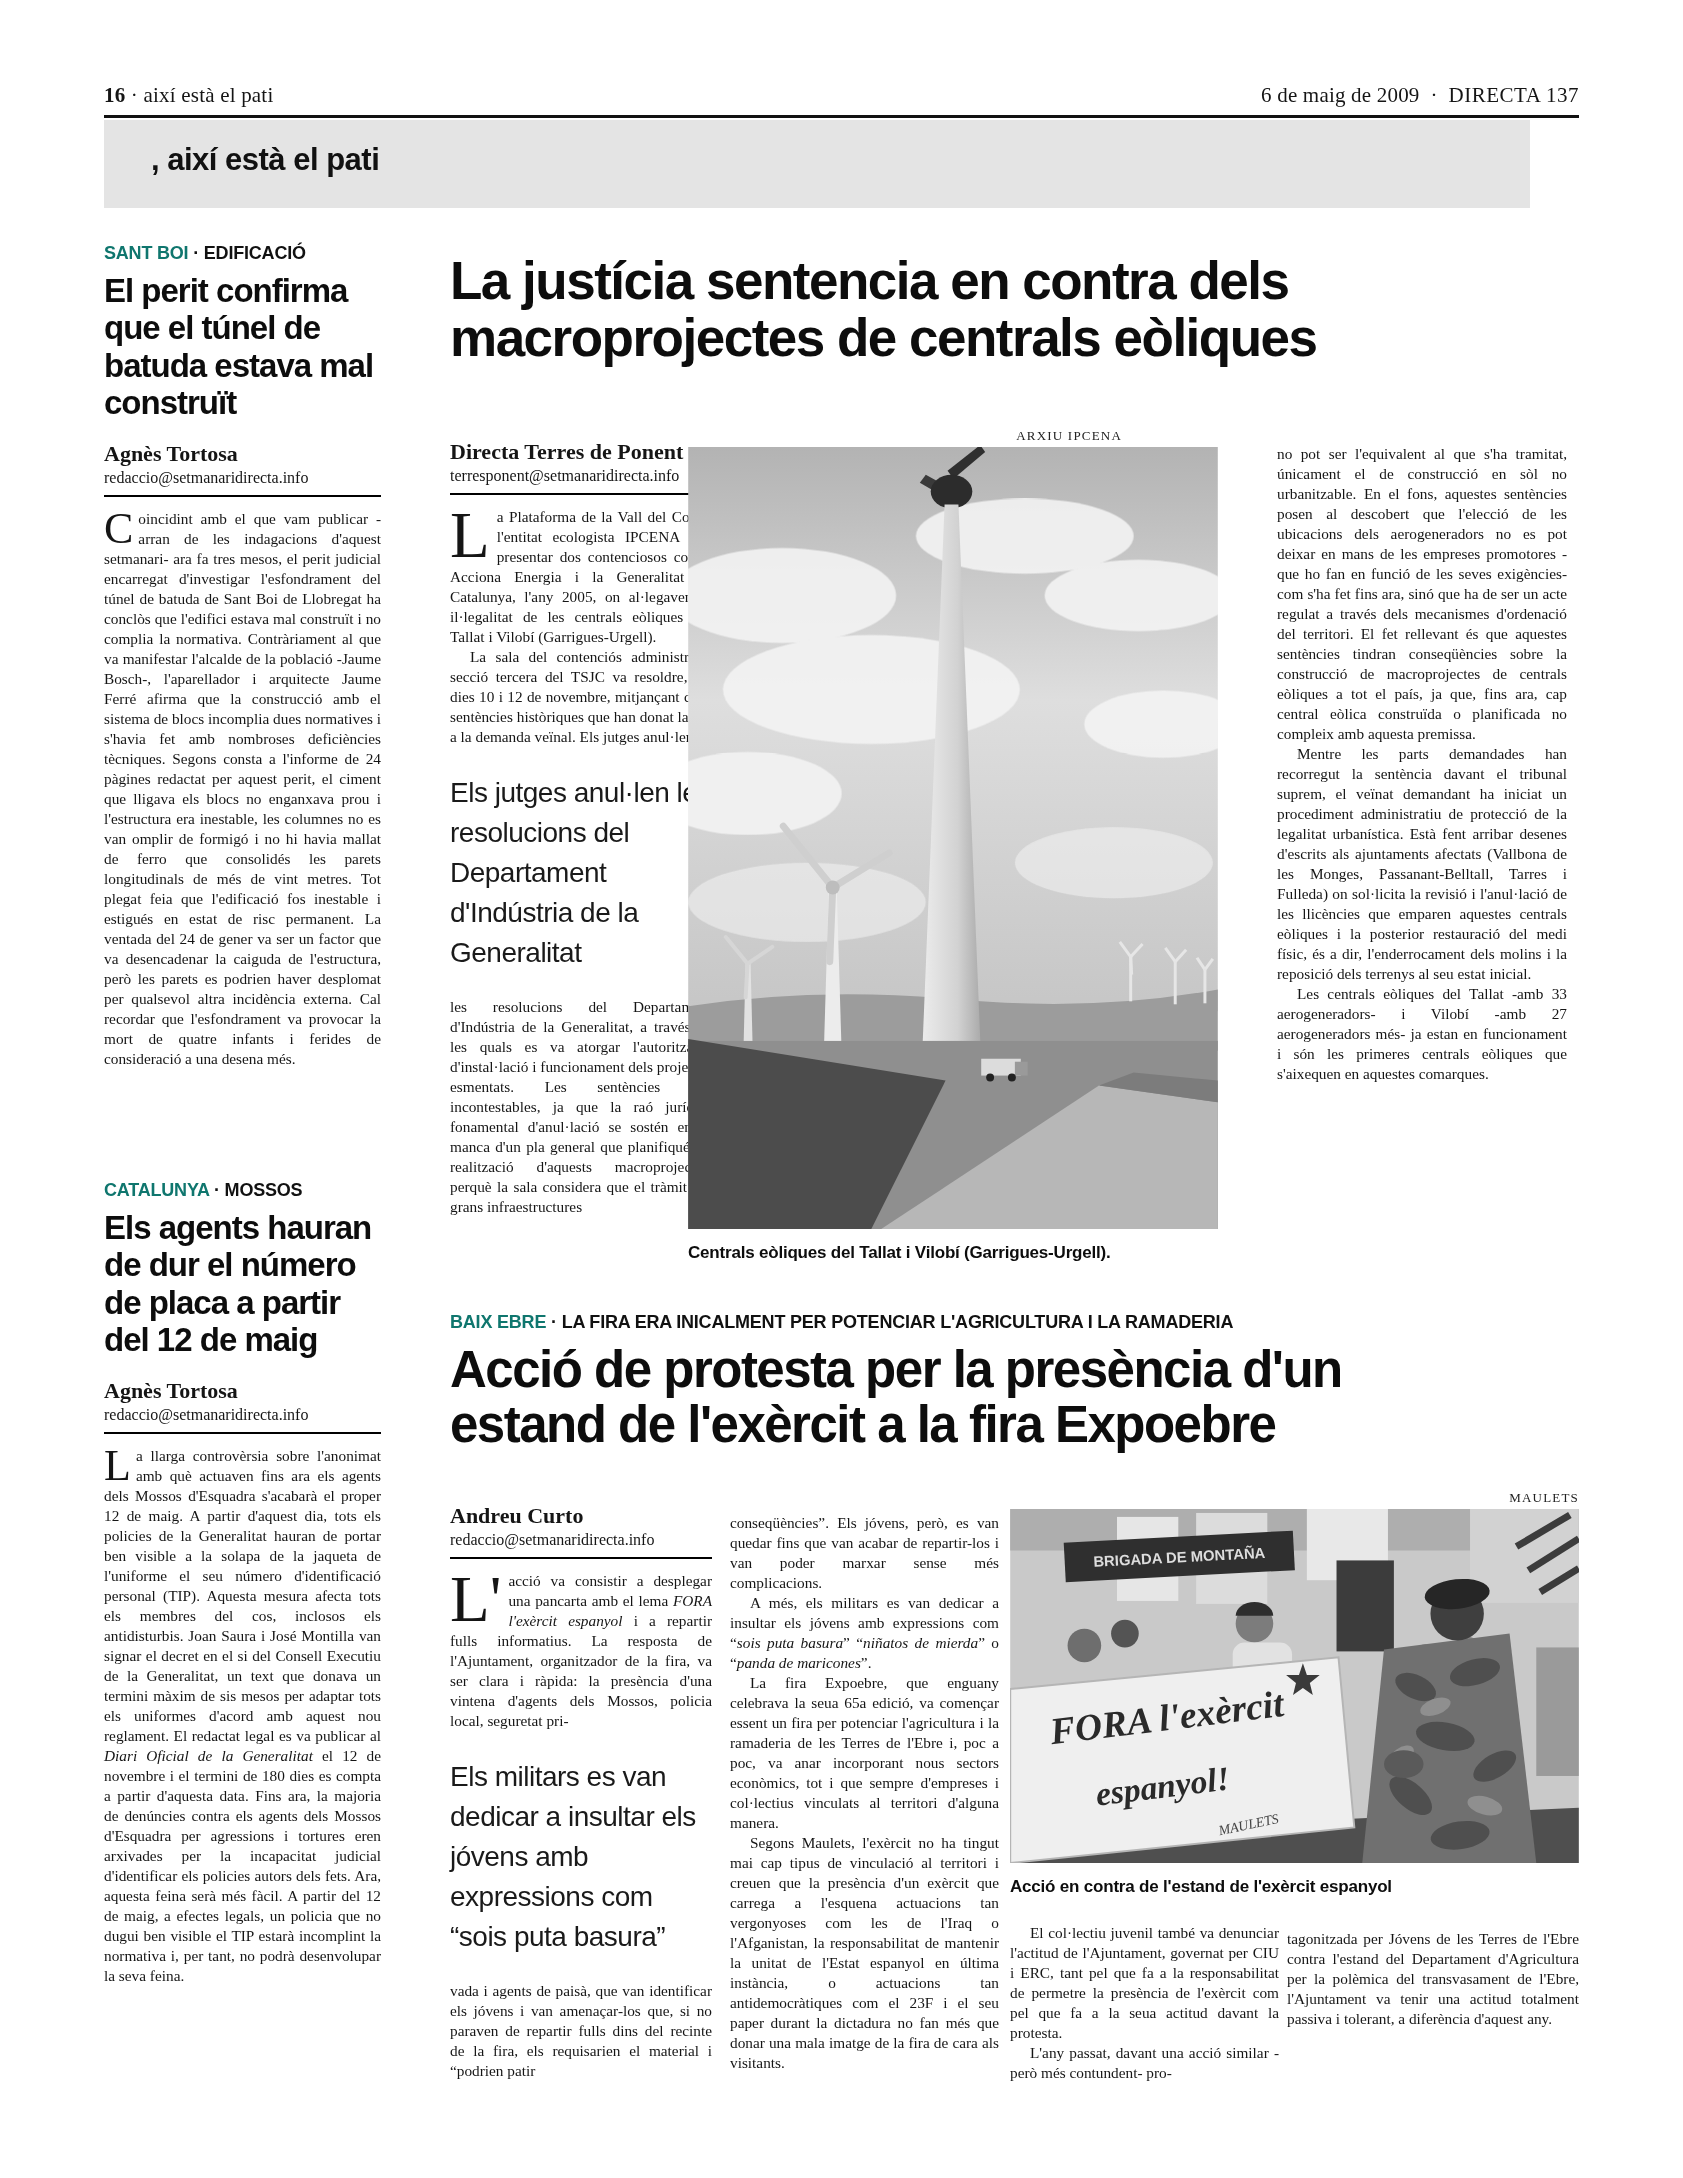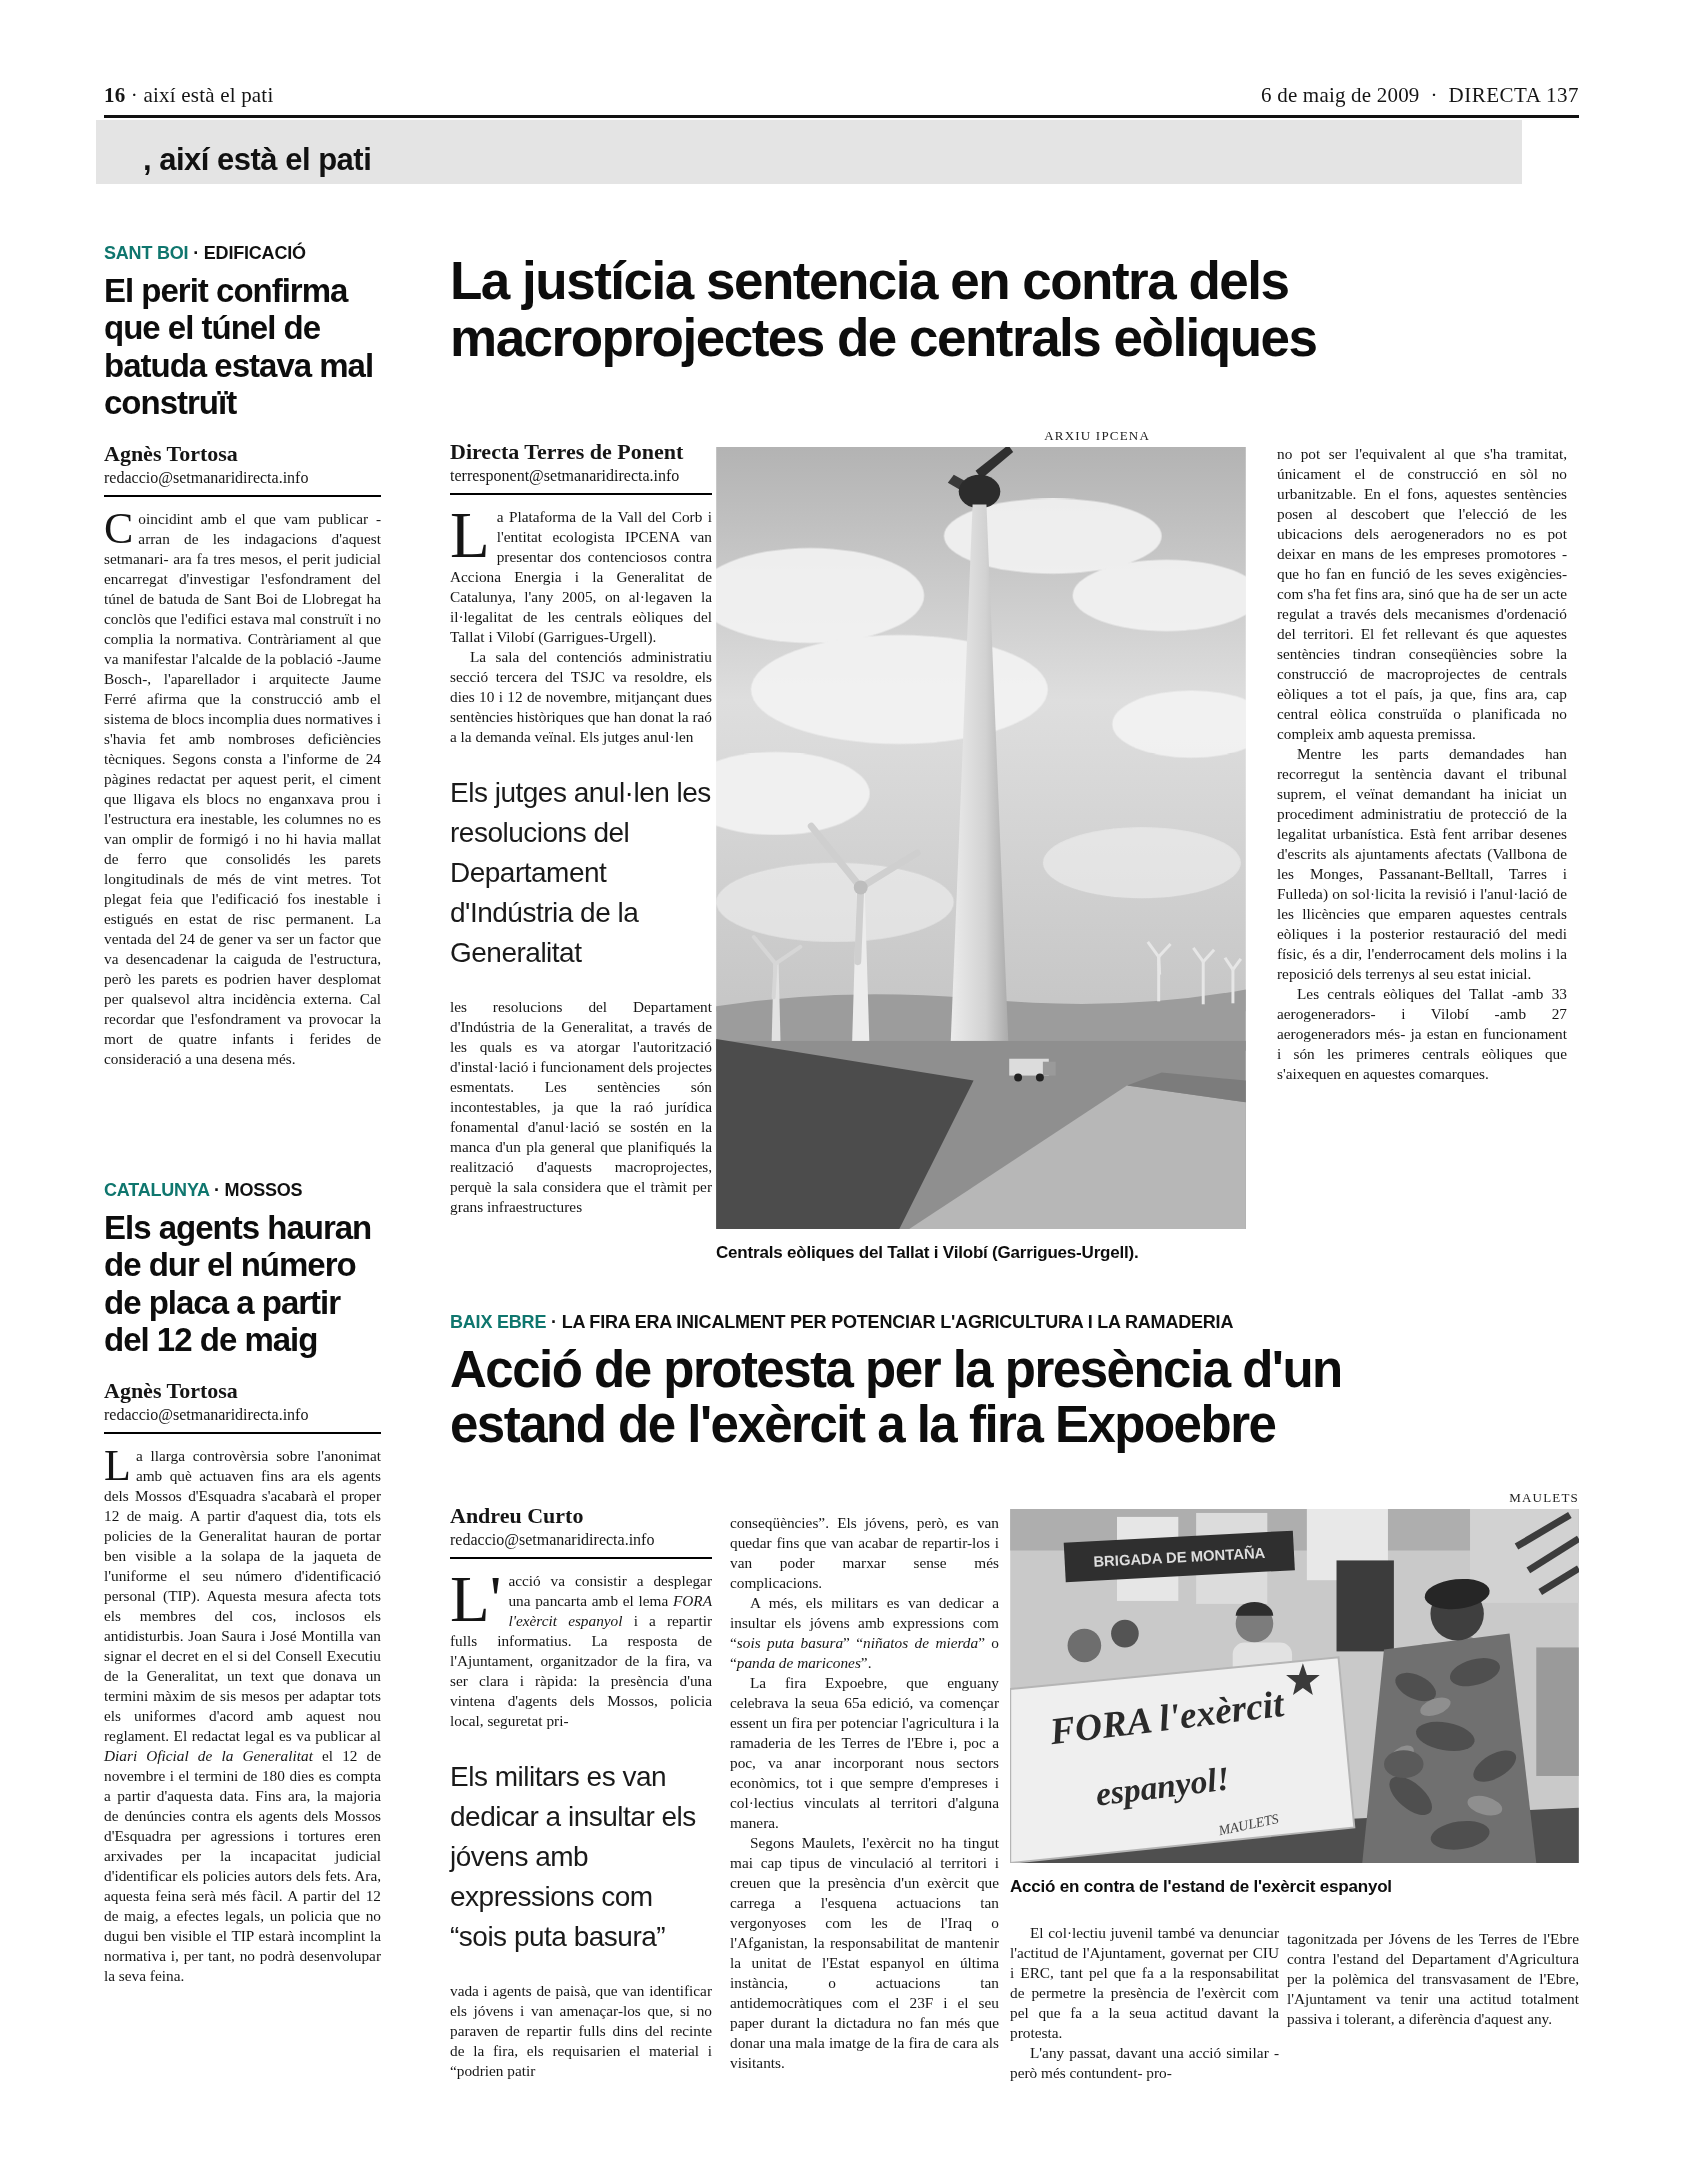--- a/index.html
+++ b/index.html
@@ -5,21 +5,21 @@
   html,body{margin:0;padding:0;background:#9a9a9a;}
   #page{position:relative;width:1683px;height:2178px;background:#ffffff;overflow:hidden;
         font-family:"Liberation Serif",serif;color:#151515;}
   
   .hdr{position:absolute;top:83px;font-size:21px;letter-spacing:0.2px;}
   .hdr b{font-weight:bold;}
   .hdr-right{right:104px;text-align:right;}
   .hdr-left{left:104px;}
   .issue{letter-spacing:0.5px;}
   .hdr-rule{position:absolute;left:104px;top:115px;width:1475px;height:3px;background:#111;}
-  .banner{position:absolute;left:96px;top:120px;width:1426px;height:64px;background:#e4e4e4;}
+  .banner{position:absolute;left:104px;top:120px;width:1426px;height:88px;background:#e4e4e4;}
   .banner-text{position:absolute;left:47px;top:22px;font-family:"Liberation Sans",sans-serif;
                font-weight:bold;font-size:31px;letter-spacing:-0.5px;color:#111;}
   
   .kicker{font-family:"Liberation Sans",sans-serif;font-weight:bold;font-size:18px;
           letter-spacing:-0.2px;color:#111;white-space:nowrap;}
   .kicker .place{color:#0f766e;}
   .hl-small{font-family:"Liberation Sans",sans-serif;font-weight:bold;font-size:33px;
             line-height:1.13;letter-spacing:-1px;margin:8px 0 0 0;color:#0d0d0d;}
   .hl-big{font-family:"Liberation Sans",sans-serif;font-weight:bold;font-size:53px;
           line-height:1.07;letter-spacing:-1.5px;color:#0d0d0d;}
@@ -86,21 +86,21 @@
     <div class="email">terresponent@setmanaridirecta.info</div>
     <hr class="bl-rule">
     <div class="body">
       <p><span class="dc-big">L</span><span>a Plataforma de la Vall del Corb i l'entitat ecologista IPCENA van presentar dos contenciosos contra Acciona Energia i la Generalitat de Catalunya, l'any 2005, on al·legaven la il·legalitat de les centrals eòliques del Tallat i Vilobí (Garrigues-Urgell).</span></p>
       <p class="ind">La sala del contenciós administratiu secció tercera del TSJC va resoldre, els dies 10 i 12 de novembre, mitjançant dues sentències històriques que han donat la raó a la demanda veïnal. Els jutges anul·len</p>
       <div class="pullquote">Els jutges anul·len les resolucions del Departament d'Indústria de la Generalitat</div>
       <p>les resolucions del Departament d'Indústria de la Generalitat, a través de les quals es va atorgar l'autorització d'instal·lació i funcionament dels projectes esmentats. Les sentències són incontestables, ja que la raó jurídica fonamental d'anul·lació se sostén en la manca d'un pla general que planifiqués la realització d'aquests macroprojectes, perquè la sala considera que el tràmit per grans infraestructures</p>
     </div>
   </div>
 
-  <div class="abs photo-frame" style="left:716px;top:428px;width:434px;">
+  <div class="abs photo-frame" style="left:688px;top:428px;width:434px;">
     <div class="credit">ARXIU IPCENA</div>
     <svg width="530" height="782" viewBox="0 0 535 790" role="img">
       <defs>
         <linearGradient id="sky" x1="0" y1="0" x2="0" y2="1">
           <stop offset="0" stop-color="#b3b3b3"></stop>
             <stop offset="0.45" stop-color="#dedede"></stop>
             <stop offset="1" stop-color="#c6c6c6"></stop>
         </linearGradient>
         <linearGradient id="tower" x1="0" y1="0" x2="1" y2="0">
           <stop offset="0" stop-color="#ededed"></stop>

